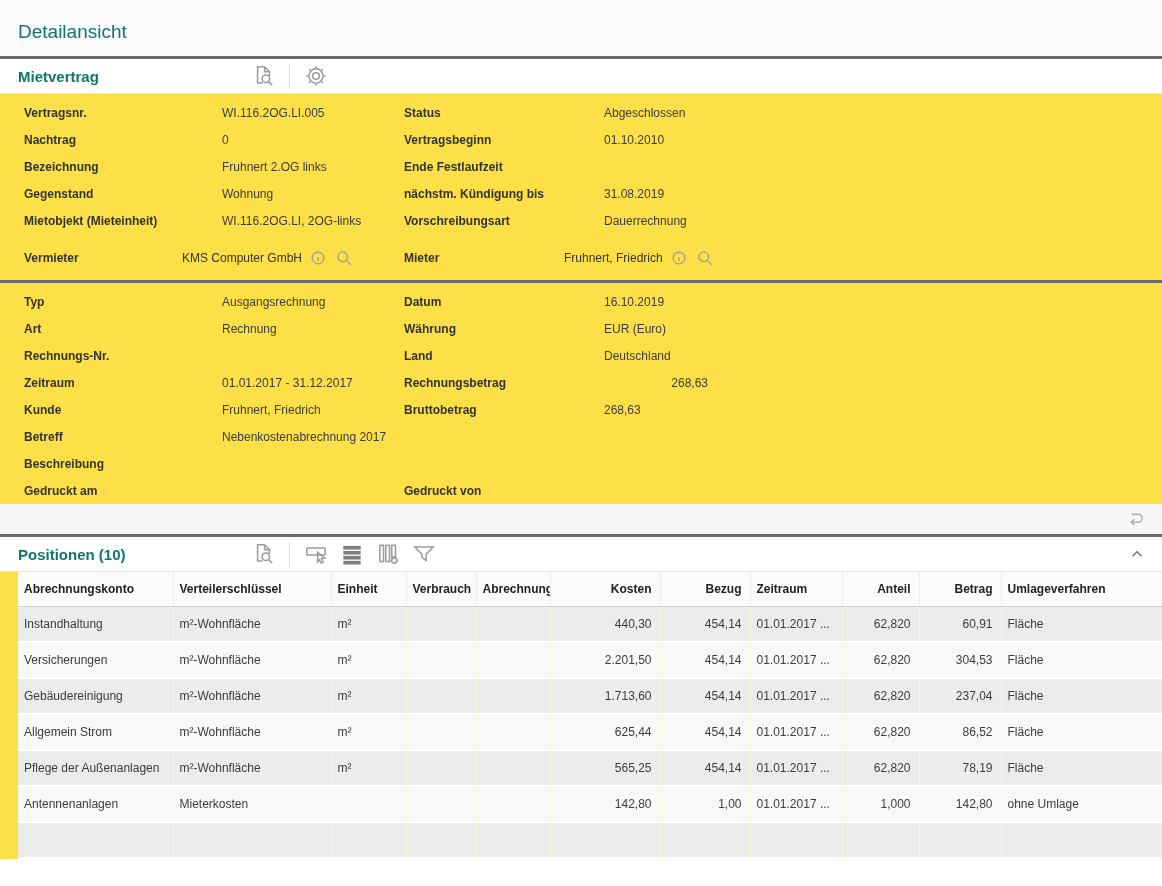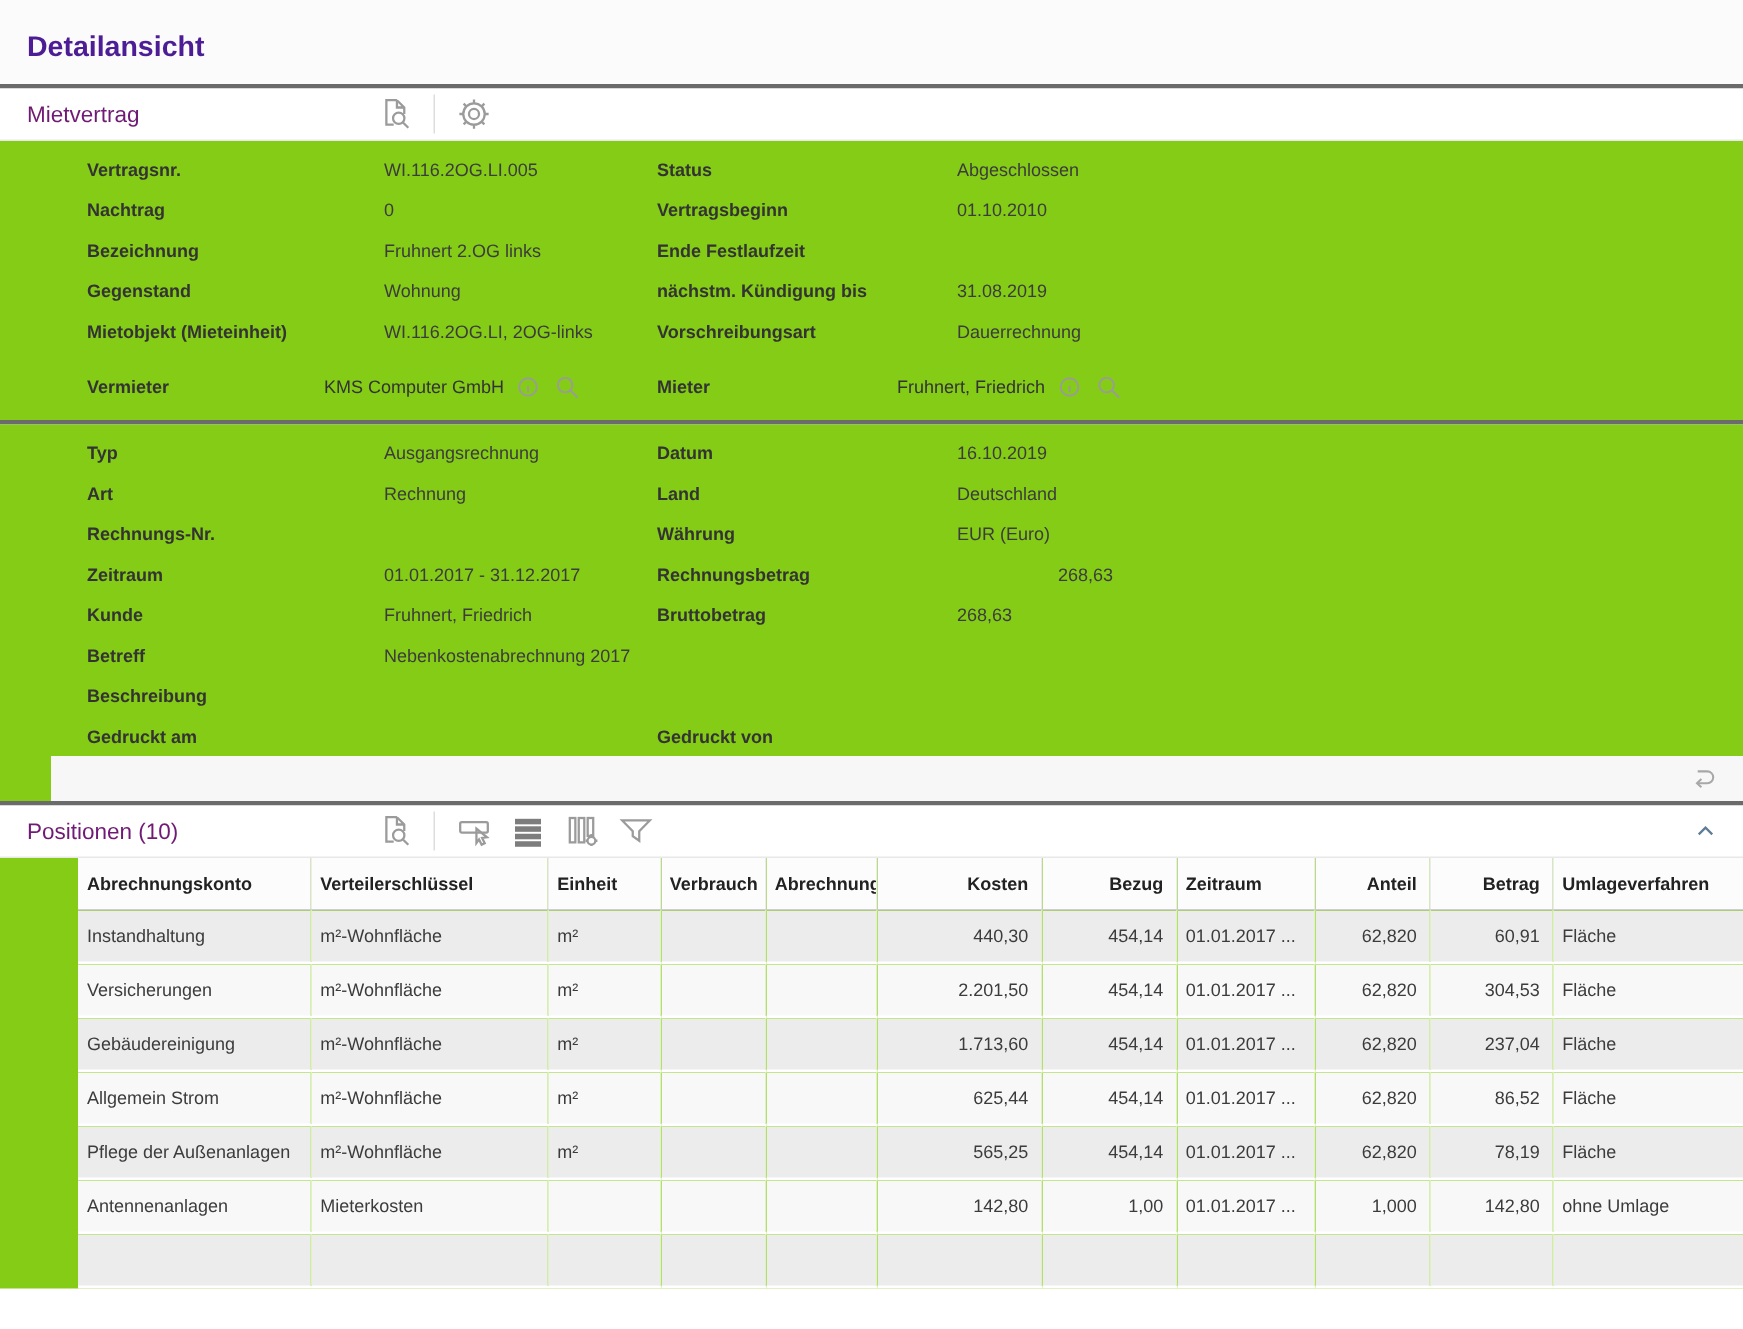--- a/index.html
+++ b/index.html
@@ -2,37 +2,37 @@
 <html><head>
 <meta charset="utf-8">
 <style>
   html,body{margin:0;padding:0;}
   body{
     width:1162px;height:886px;overflow:hidden;background:#fff;
     font-family:"Liberation Sans","DejaVu Sans",sans-serif;
     color:#333;font-size:12px;
   }
   .page-title{
-    font-size:19px;font-weight:bold;color:#4c1d95;
+    font-size:19px;font-weight:normal;color:#0f766e;
     padding:21px 18px 13px 18px;background:#fbfbfb;
   }
   .section{border-top:3px solid #6b6b6b;}
   .section-header{
     height:34px;display:flex;align-items:center;background:#fff;
     padding:0 16px 0 18px;border-bottom:1px solid #e8e8e8;
   }
-  .section-title{font-size:15px;font-weight:normal;color:#701a75;width:232px;flex:0 0 auto;
+  .section-title{font-size:15px;font-weight:bold;color:#0f766e;width:232px;flex:0 0 auto;
     white-space:nowrap;overflow:hidden;}
   .toolbar{display:flex;align-items:center;gap:10px;flex:0 0 auto;}
   .tdiv{width:1px;height:26px;background:#ddd;margin:0 3px;}
   .ticon{width:26px;height:26px;stroke:#9b9b9b;fill:none;stroke-width:1.4;cursor:pointer;}
   .ticon.dark{stroke:#7d7d7d;}
   .spacer{flex:1 1 auto;}
   .chev{width:18px;height:18px;stroke:#5f7d95;fill:none;stroke-width:2;cursor:pointer;}
-  .section-content{background:#84cc16;padding-left:34px;}
+  .section-content{background:#fde047;}
   .fields{display:grid;grid-template-columns:380px 1fr;padding-top:5px;}
   .fcol{display:block;}
   .frow{display:grid;grid-template-columns:158px 1fr;height:27px;align-items:center;}
   .fcol-left .frow{padding-left:24px;}
   .fcol-right .frow{grid-template-columns:160px 1fr;padding-left:24px;}
   .flabel{font-weight:bold;color:#333;white-space:nowrap;}
   .fvalue{color:#3c3c3c;white-space:nowrap;margin-left:40px;}
   .fvalue.right{width:104px;text-align:right;}
   .party-row{display:grid;grid-template-columns:380px 1fr;padding:14px 0 12px 0;}
   .party{display:grid;grid-template-columns:158px 1fr;align-items:center;padding-left:24px;}
@@ -244,26 +244,26 @@
             <div class="flabel">Gedruckt am</div>
             <div class="fvalue"></div>
           </div>
         </div>
       <div class="fcol fcol-right" id="nk-right">
           <div class="frow">
             <div class="flabel">Datum</div>
             <div class="fvalue">16.10.2019</div>
           </div>
           <div class="frow">
+            <div class="flabel">Währung</div>
+            <div class="fvalue">EUR (Euro)</div>
+          </div>
+          <div class="frow">
             <div class="flabel">Land</div>
             <div class="fvalue">Deutschland</div>
-          </div>
-          <div class="frow">
-            <div class="flabel">Währung</div>
-            <div class="fvalue">EUR (Euro)</div>
           </div>
           <div class="frow">
             <div class="flabel">Rechnungsbetrag</div>
             <div class="fvalue right">268,63</div>
           </div>
           <div class="frow">
             <div class="flabel">Bruttobetrag</div>
             <div class="fvalue">268,63</div>
           </div>
           <div class="frow">

